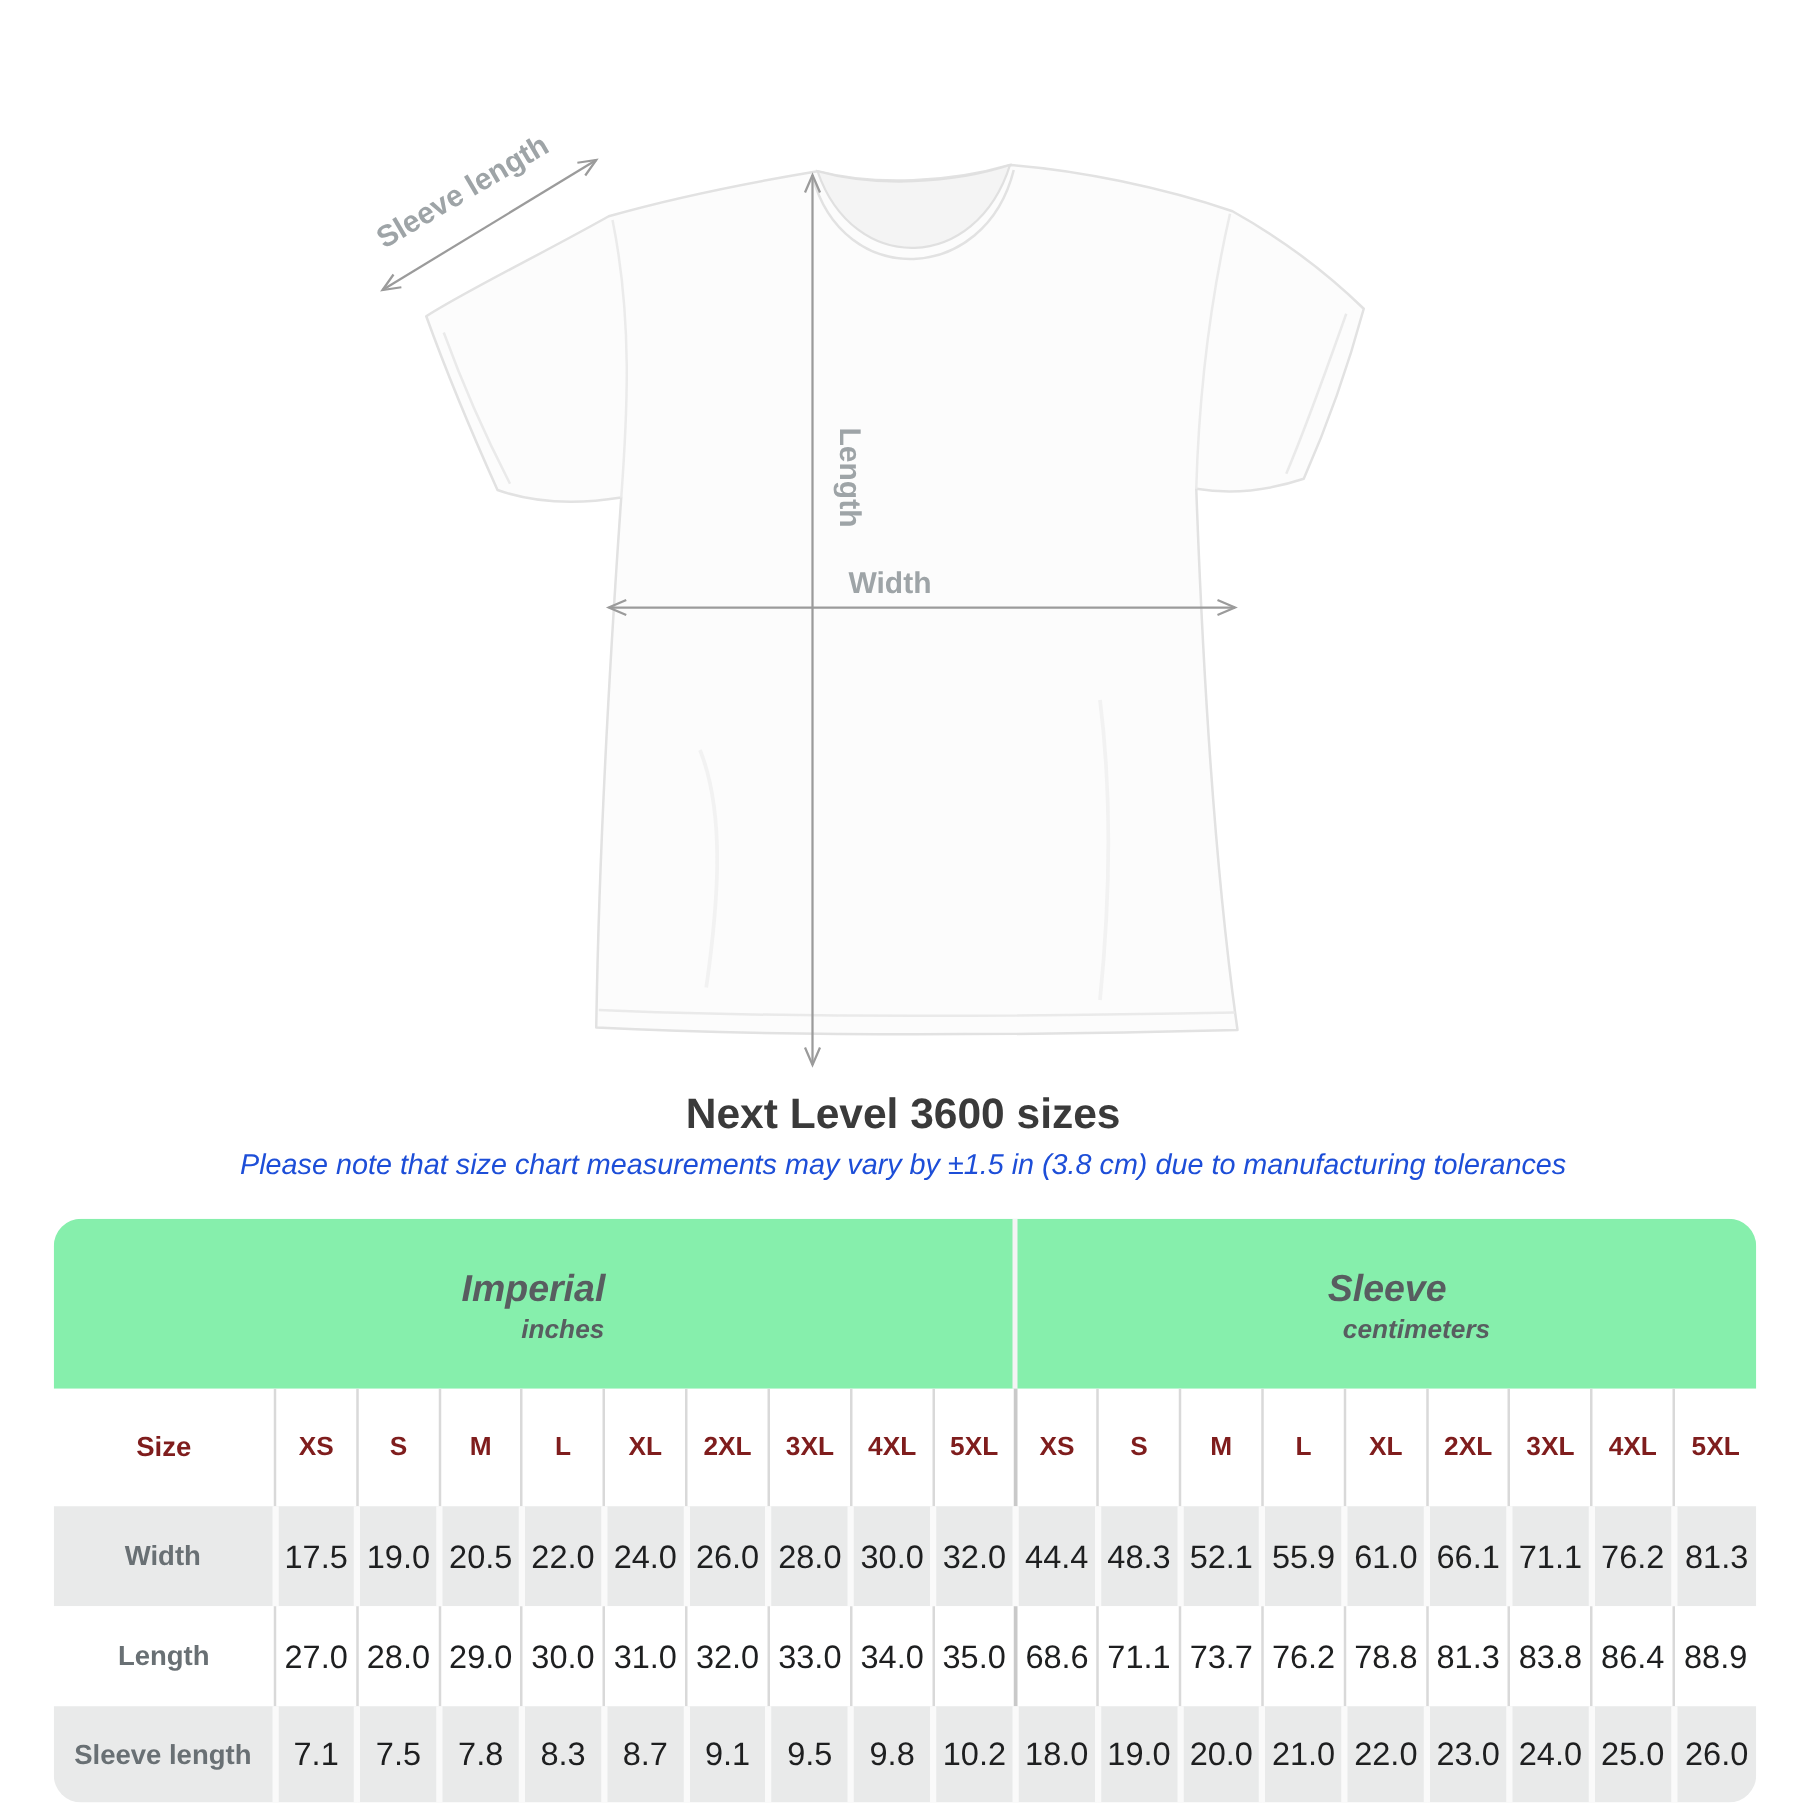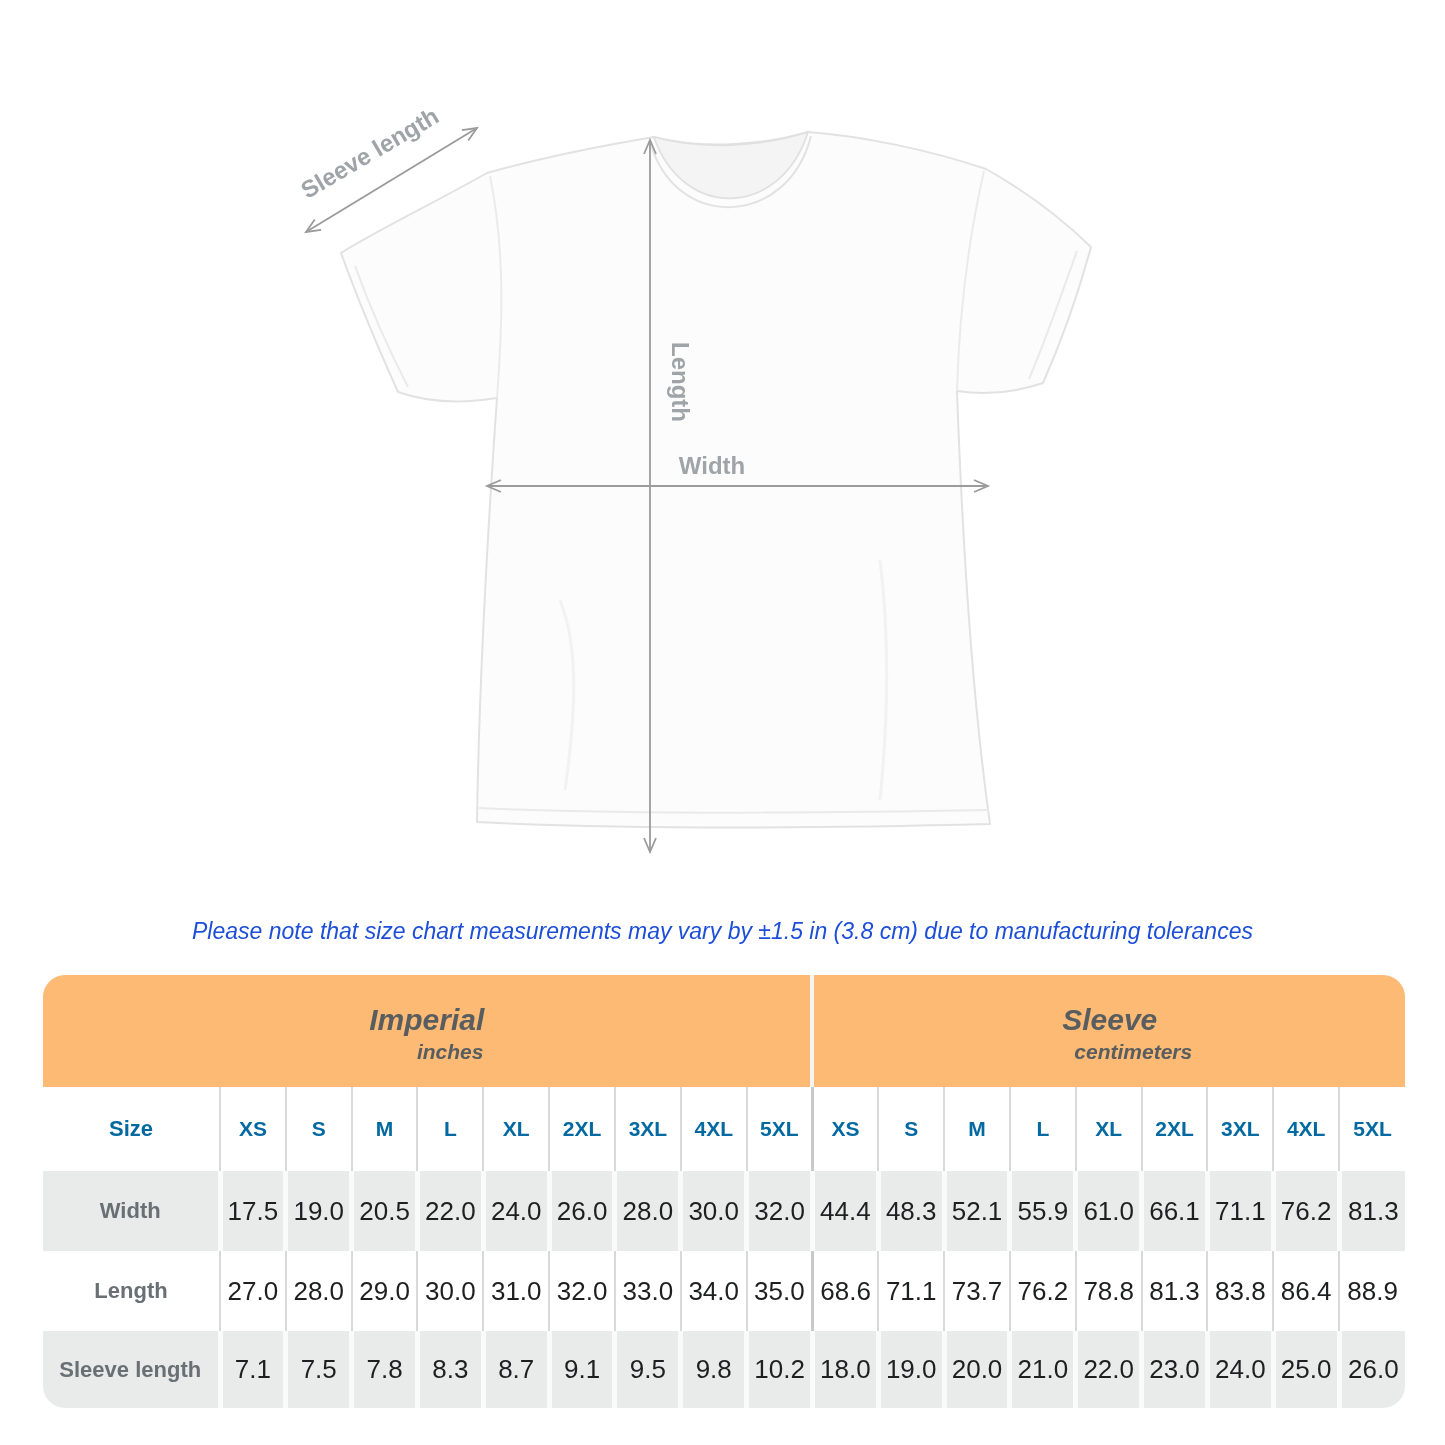--- a/index.html
+++ b/index.html
@@ -55,46 +55,46 @@
     table-layout: fixed;
   }
   .size-table th, .size-table td {
     padding: 0;
     text-align: center;
     vertical-align: middle;
     white-space: nowrap;
   }
   
   tr.band th {
-    background: #fdba74;
-    height: 112px;
+    background: #86efac;
+    height: 136px;
   }
   tr.band th.sec-start { border-left: 4px solid #f4f4f4; }
   .unit-title {
     font-size: 30px;
     font-weight: bold;
     font-style: italic;
     color: #585d60;
     line-height: 36px;
     padding-top: 6px;
   }
   .unit-sub {
     font-size: 21px;
     font-style: italic;
     color: #585d60;
     line-height: 28px;
     padding-left: 47px;
   }
   
   tr.sizes-row th {
     background: #ffffff;
-    height: 84px;
+    height: 94px;
     font-size: 21px;
     font-weight: bold;
-    color: #0369a1;
+    color: #7f1d1d;
     border-left: 2px solid #d9d9d9;
   }
   tr.sizes-row th:first-child { border-left: none; font-size: 22px; }
   tr.sizes-row th.sec-start { border-left: 3px solid #c9c9c9; }
   
   tr.row-gray th, tr.row-gray td { background: #e9eaea; height: 80px; border-left: 5px solid #fafafa; }
   tr.row-white th, tr.row-white td { background: #ffffff; height: 80px; border-left: 2px solid #d9d9d9; }
   tr.row-gray th:first-child, tr.row-white th:first-child { border-left: none; }
   tr.row-white td.sec-start { border-left: 3px solid #c9c9c9; }
   tr.row-gray td.sec-start { border-left: 5px solid #fafafa; }
@@ -164,20 +164,21 @@
       <line x1="306" y1="232" x2="477" y2="128"></line>
       <path d="M 468.2 140.4 L 477 128 L 461.9 130.2"></path>
       <path d="M 321.1 229.8 L 306 232 L 314.8 219.6"></path>
     </g>
 
     <text class="dim-label" transform="translate(374,160) rotate(-30.5)" text-anchor="middle">Sleeve length</text>
     <text class="dim-label" transform="translate(672,382) rotate(90)" text-anchor="middle">Length</text>
     <text class="dim-label" x="712" y="474" text-anchor="middle">Width</text>
   </svg>
 
+  <div class="title">Next Level 3600 sizes</div>
   <div class="subtitle">Please note that size chart measurements may vary by ±1.5 in (3.8 cm) due to manufacturing tolerances</div>
 
   <div class="table-wrap">
     <table class="size-table">
       <colgroup id="table-cols">
         <col style="width:177px">
       <col>
           <col>
           <col>
           <col>

